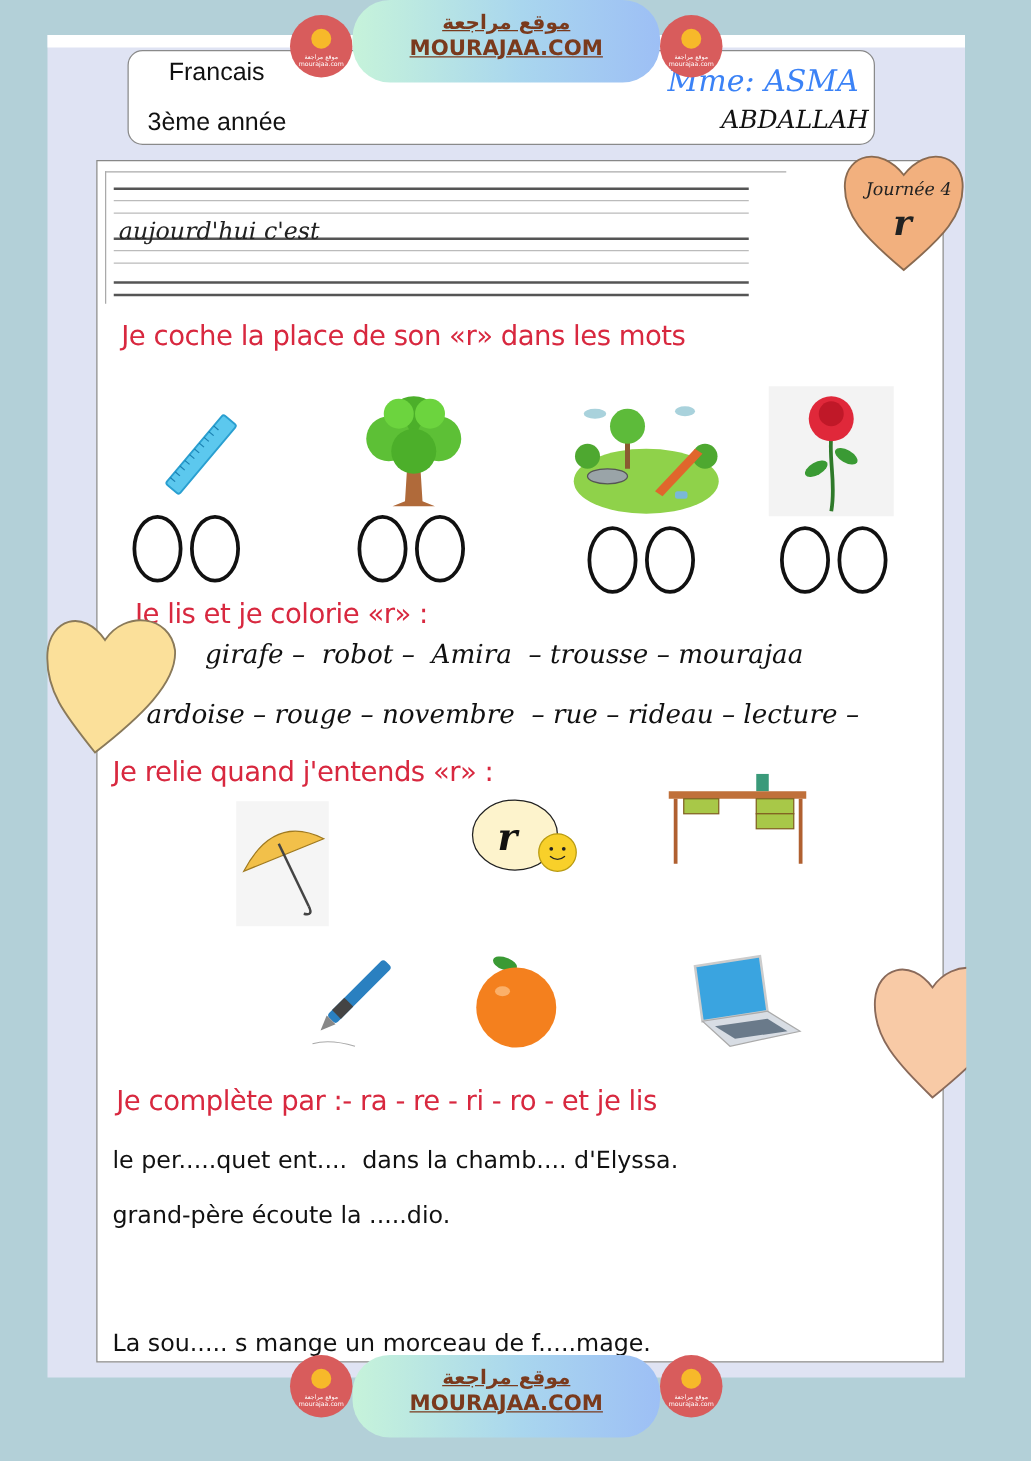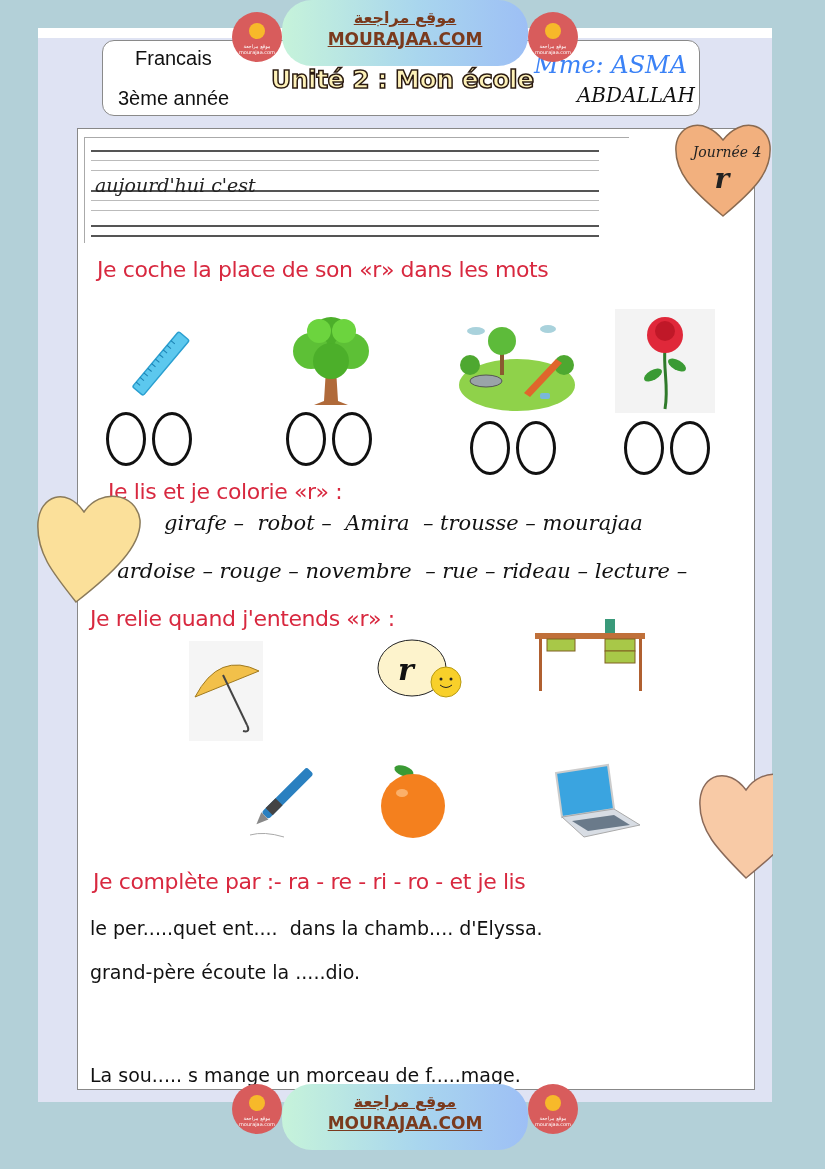--- a/index.html
+++ b/index.html
@@ -82,21 +82,20 @@
 </head>
 <body>
 
 <div class="page">
   <div class="page-topstrip"></div>
 </div>
 
 <div class="header-card">
   <span class="subject">Francais</span>
   <span class="grade">3ème année</span>
-  <span class="unit-title">Unité 2 : Mon école</span>
   <span class="teacher1">Mme: ASMA</span>
   <span class="teacher2">ABDALLAH</span>
 </div>
 
 <div class="logo-badge" style="left:232px; top:12px;">
   <div class="dot"></div>
   <div class="cap">موقع مراجعة mourajaa.com</div>
 </div>
 <div class="banner" style="left:282px; top:0px;">
   <span class="banner-ar">موقع مراجعة</span>

